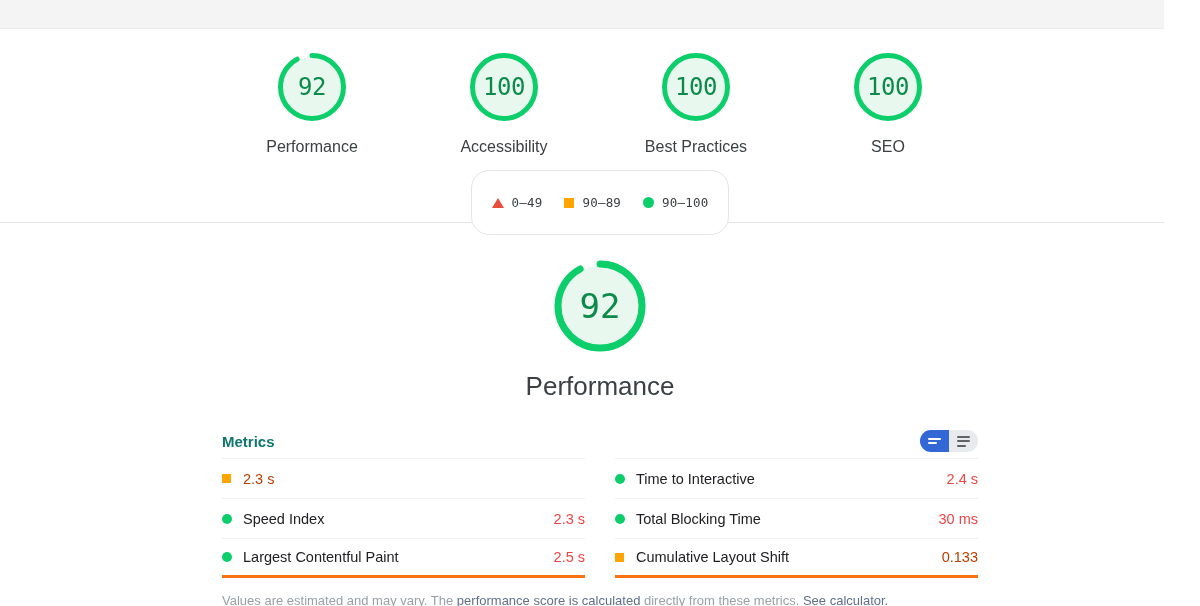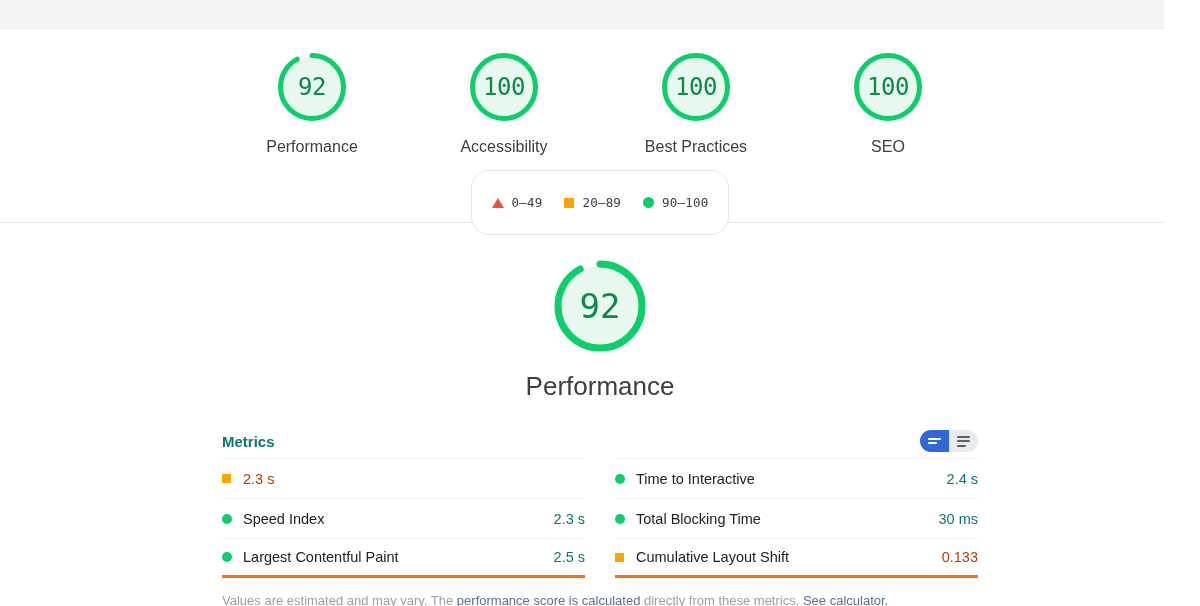--- a/index.html
+++ b/index.html
@@ -102,21 +102,21 @@
   .metric-row {
     display: flex; align-items: center; height: 40px;
     border-top: 1px solid #f1f1f2;
   }
   .metric-row:last-child { border-bottom: 3px solid #f97316; }
   .metric-dot-sq { width: 9px; height: 9px; background: #ffa400; margin-right: 12px; flex: none; }
   .metric-dot-ci { width: 10px; height: 10px; border-radius: 50%; background: #0cce6b; margin-right: 11px; flex: none; }
   .metric-name { font-size: 14.5px; color: #202124; flex: 1 1 auto; }
   .metric-val { font-size: 14.5px; white-space: nowrap; }
   .val-average { color: #b93d00; }
-  .val-pass { color: #0f766e; }
+  .val-pass { color: #ef4444; }
 
   .disclaimer {
     margin-top: 14px; font-size: 13px; color: #9aa0a6; line-height: 1.4;
   }
   .disclaimer a { color: #5f6f8f; text-decoration: underline; }
 </style>
 </head>
 <body>
 
 <div class="page">
@@ -173,21 +173,21 @@
     </div>
 
     <div class="legend-wrap">
       <div class="legend">
         <div class="legend-item">
           <span class="sw-tri"></span>
           <span class="legend-text">0–49</span>
         </div>
         <div class="legend-item">
           <span class="sw-sq"></span>
-          <span class="legend-text">20–89</span>
+          <span class="legend-text">90–89</span>
         </div>
         <div class="legend-item">
           <span class="sw-cir"></span>
           <span class="legend-text">90–100</span>
         </div>
       </div>
     </div>
   </div>
 
   <div class="category">

